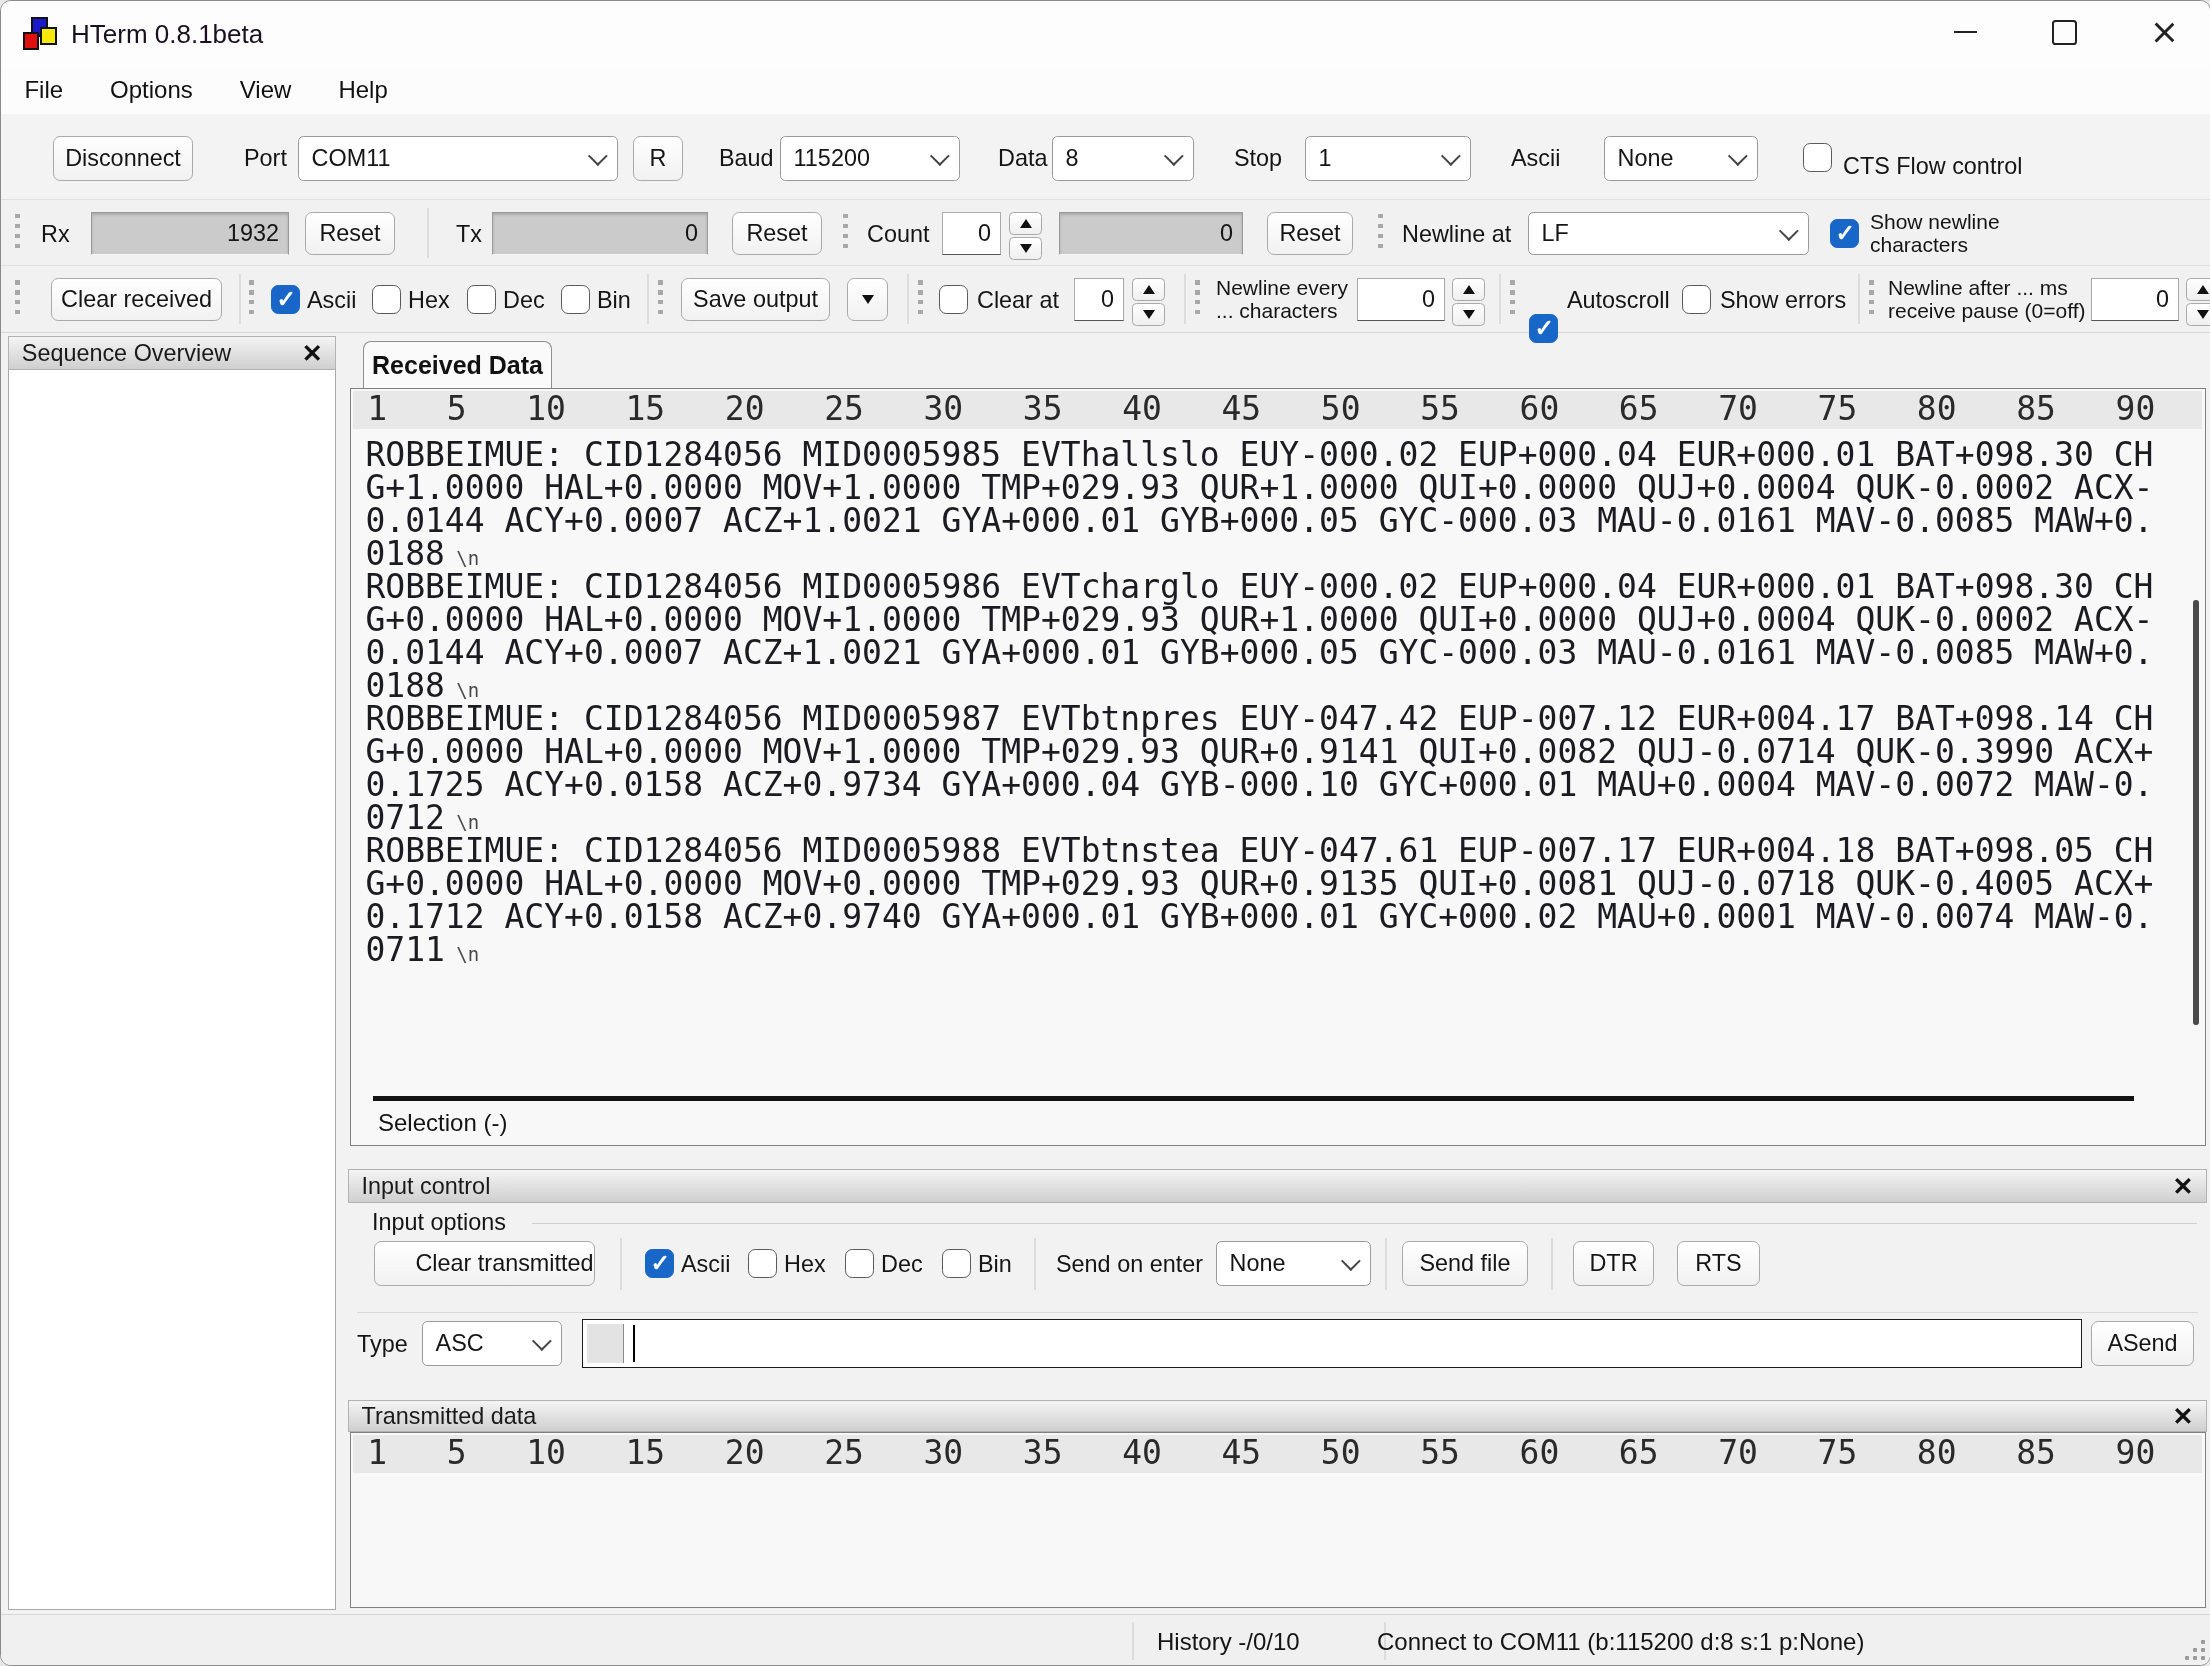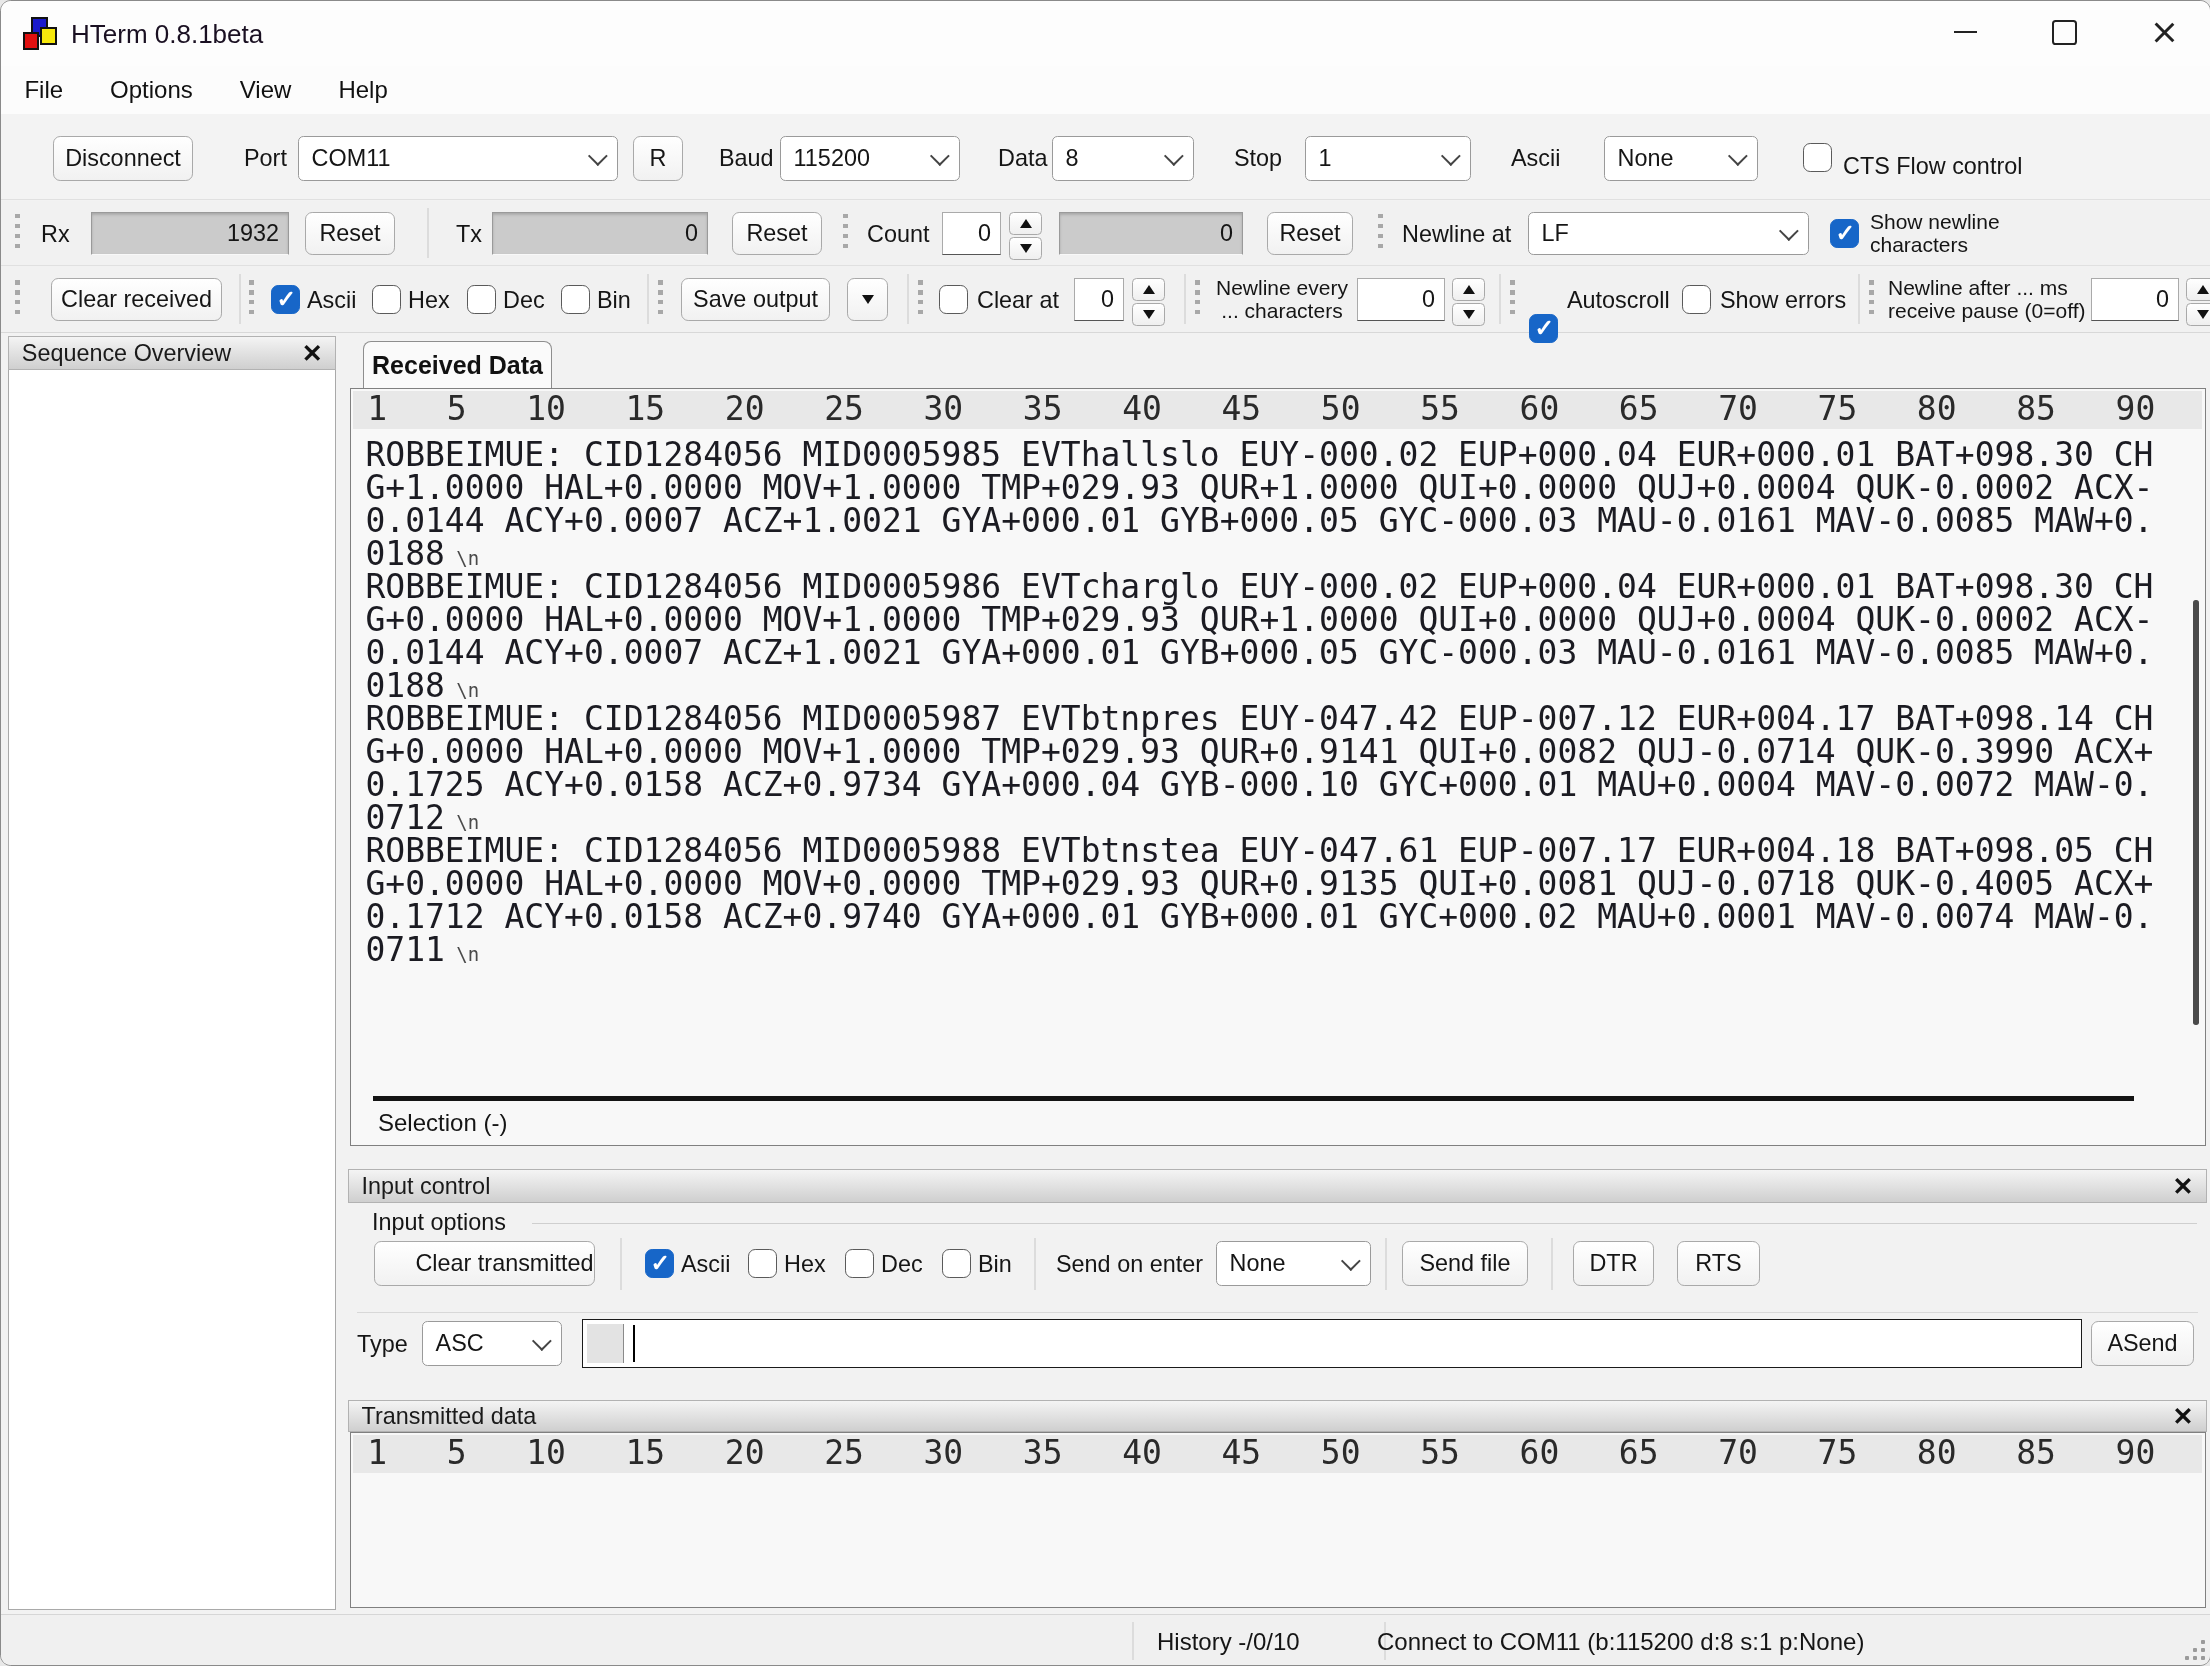--- a/index.html
+++ b/index.html
@@ -200,21 +200,21 @@
     <div class="abs spincol" style="left:1131px;top:11.7px;">
       <div class="spin">
           <i class="tri-up"></i>
         </div>
       <div class="spin">
           <i class="tri-dn"></i>
         </div>
     </div>
     <div class="abs vsep" style="left:1183px;top:8px;height:50px;"></div>
     <div class="abs grip" style="left:1194px;top:13.5px;height:40px;"></div>
-    <span class="abs lbl2" style="left:1215px;top:10px;text-align:center;">Newline every
+    <span class="abs lbl2" style="left:1215px;top:10px;">Newline every
 ... characters</span>
     <div class="abs spin-field" style="left:1356px;top:11.7px;width:88px;height:43px;">0</div>
     <div class="abs spincol" style="left:1451px;top:11.7px;">
       <div class="spin">
           <i class="tri-up"></i>
         </div>
       <div class="spin">
           <i class="tri-dn"></i>
         </div>
     </div>

